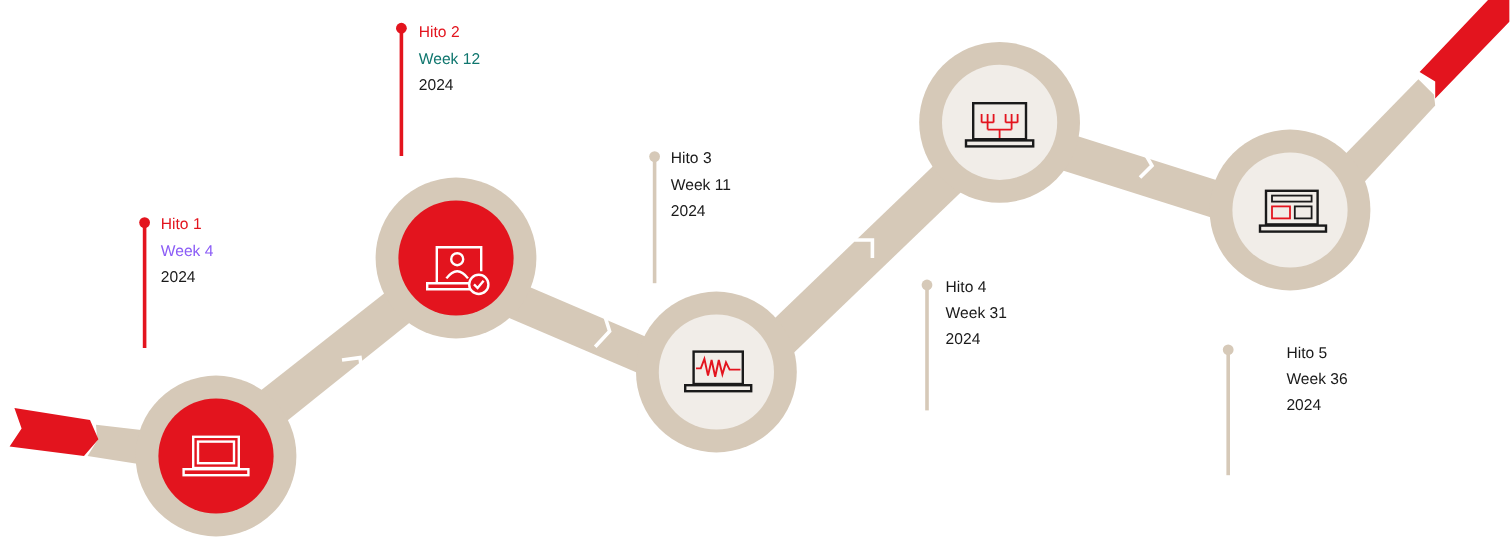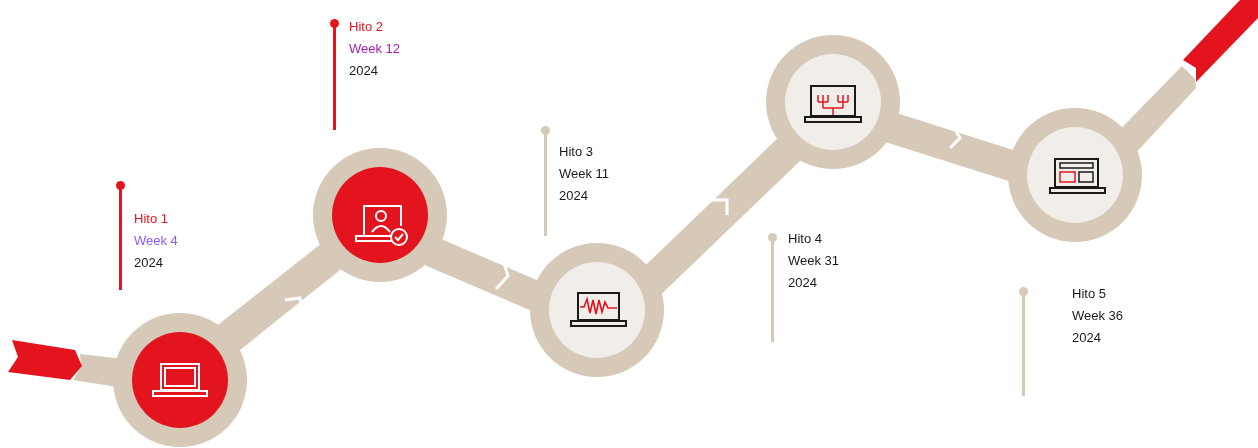--- a/index.html
+++ b/index.html
@@ -112,31 +112,31 @@
 <div class="pin idle" style="left:544px; top:129px; height:107px;">
     <span class="dot"></span>
   </div>
 <div class="pin idle" style="left:771px; top:236px; height:106px;">
     <span class="dot"></span>
   </div>
 <div class="pin idle" style="left:1022px; top:290px; height:106px;">
     <span class="dot"></span>
   </div>
 
-<div class="label active" style="left:134px; top:176px;margin-top:32px;">
+<div class="label active" style="left:134px; top:176px;">
   <span class="title">Hito 1</span>
   <span class="title" style="color:#8b5cf6">Week 4</span>
   <span class="title" style="color:#1a1a1a">2024</span>
 </div>
 <div class="label active" style="left:349px; top:16px;">
   <span class="title">Hito 2</span>
-  <span class="title" style="color:#a21caf">Week 12</span>
+  <span class="title" style="color:#0f766e">Week 12</span>
   <span class="title" style="color:#1a1a1a">2024</span>
 </div>
-<div class="label" style="left:559px; top:121px;margin-top:20px;">
+<div class="label" style="left:559px; top:121px;">
   <span class="title">Hito 3</span>
   <span class="title">Week 11</span>
   <span class="title">2024</span>
 </div>
 <div class="label" style="left:788px; top:228px;">
   <span class="title">Hito 4</span>
   <span class="title">Week 31</span>
   <span class="title">2024</span>
 </div>
 <div class="label" style="left:1072px; top:283px;">

